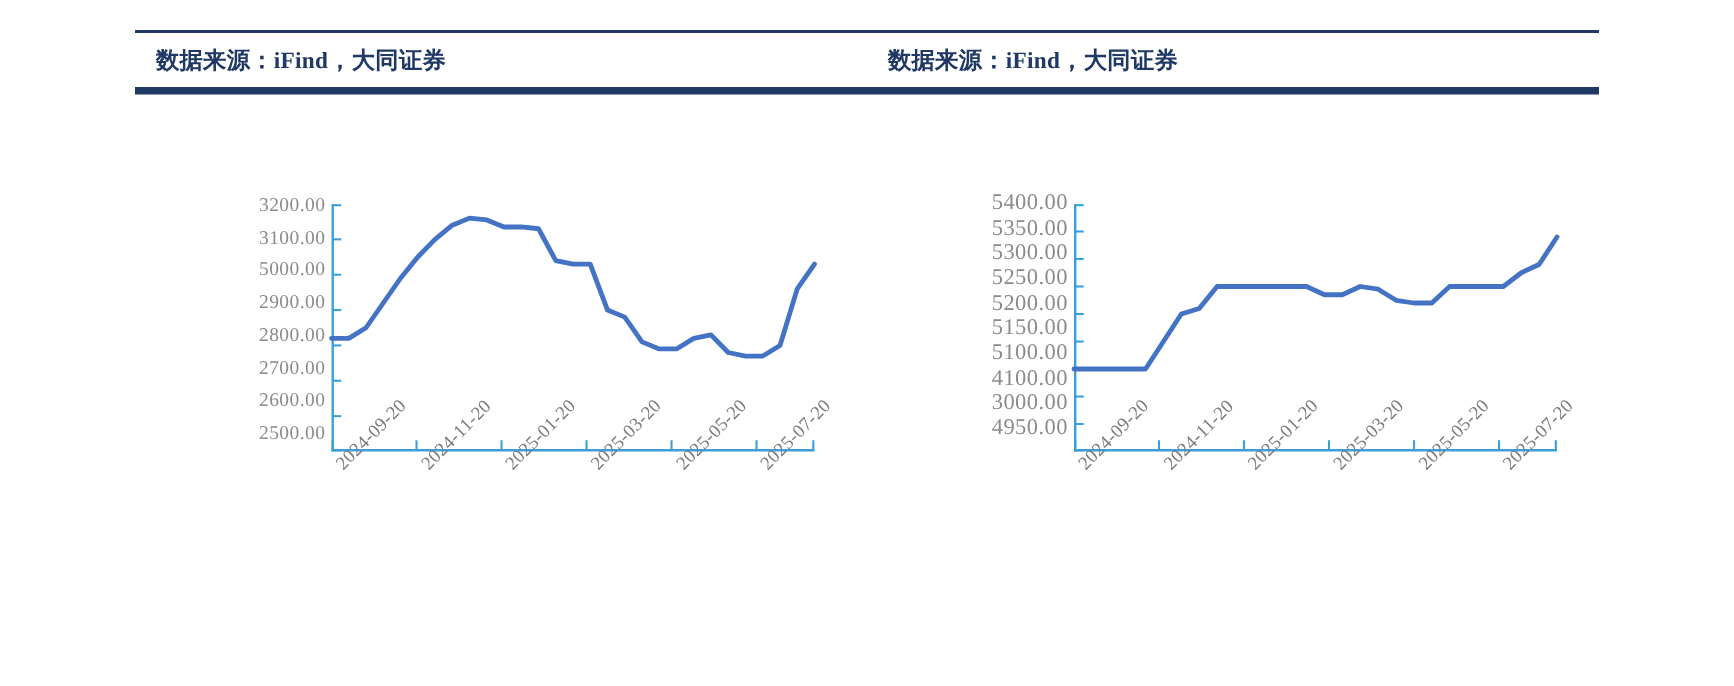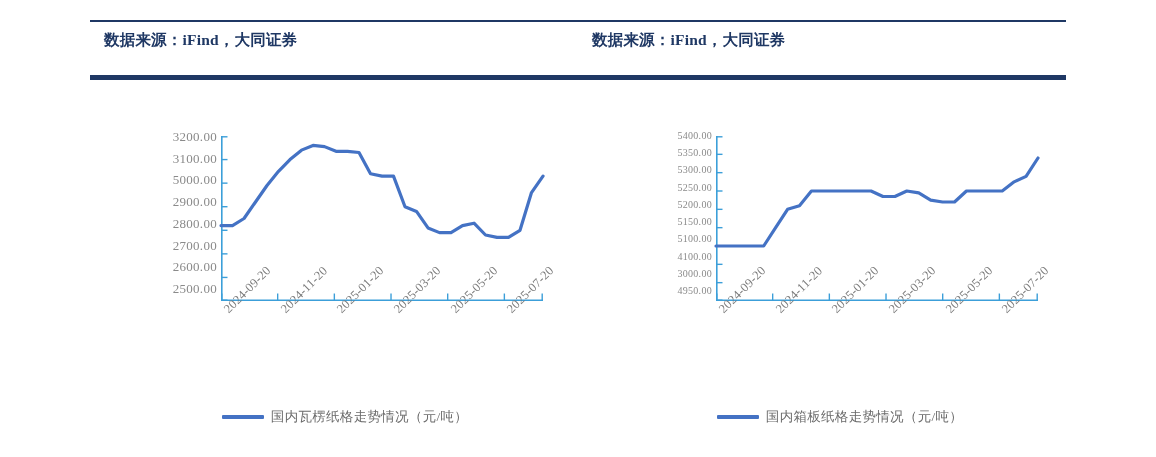--- a/index.html
+++ b/index.html
@@ -11,21 +11,21 @@
   .page{position:absolute;left:0;top:0;width:1156px;height:457px;}
 
   
   .hdr{position:absolute;left:90px;top:20px;width:976px;}
   .rule{width:100%;background:#1F3864;}
   .rule-top{height:2px;}
   .rule-mid{height:2px;}
   .rule-bot{height:2.5px;}
   .hdr-row{display:flex;width:100%;}
   .hdr-cell{width:488px;box-sizing:border-box;padding:6px 0 6px 14px;}
-  .hdr-cell.src{padding-top:8px;padding-bottom:24px;}
+  .hdr-cell.src{padding-top:8px;padding-bottom:7px;}
   .hdr-cell.cap{padding-top:7px;padding-bottom:8px;}
   .src-txt{
     font-size:15.5px;color:#1F3864;font-weight:bold;
     letter-spacing:0.2px;white-space:nowrap;
   }
   .cap-txt{
     font-size:16.5px;color:#1F3864;font-weight:bold;
     letter-spacing:0.2px;white-space:nowrap;
   }
 
@@ -40,21 +40,21 @@
     position:absolute;left:0;top:0;width:122px;height:165px;
     display:flex;flex-direction:column;justify-content:space-between;
     align-items:flex-end;
   }
   .ylabel{
     font-size:13px;color:#8a8a8a;line-height:1;
     font-family:"Liberation Serif","DejaVu Serif",serif;
     white-space:nowrap;letter-spacing:0.3px;
     transform:translateY(-50%);
   }
-  .ylabel.r{font-size:10px;}
+  .ylabel.r{font-size:15px;}
 
   .plot{position:absolute;left:126px;top:0;width:322px;height:165px;}
   .plot svg{display:block;width:100%;height:100%;overflow:visible;}
 
   
   .xlabels{position:absolute;left:126px;top:170px;width:330px;height:90px;}
   .xlab{
     position:absolute;top:0;
     font-size:12.5px;color:#7a7a7a;white-space:nowrap;
     transform-origin:left top;transform:rotate(-45deg);
@@ -126,24 +126,20 @@
       </div>
       <div class="xlabels" id="xl-0">
           <div class="xlab" style="left: 0px;">2024-09-20</div>
           <div class="xlab" style="left: 56.672px;">2024-11-20</div>
           <div class="xlab" style="left: 113.344px;">2025-01-20</div>
           <div class="xlab" style="left: 170.016px;">2025-03-20</div>
           <div class="xlab" style="left: 226.688px;">2025-05-20</div>
           <div class="xlab" style="left: 283.36px;">2025-07-20</div>
         </div>
     </div>
-    <div class="legend">
-      <span class="legend-line"></span>
-      <span class="legend-txt">国内瓦楞纸格走势情况（元/吨）</span>
-    </div>
   </div>
 
   <div class="panel panel-right">
     <div class="chart-area">
       <div class="ylabels" id="yl-1">
           <div class="ylabel r">5400.00</div>
           <div class="ylabel r">5350.00</div>
           <div class="ylabel r">5300.00</div>
           <div class="ylabel r">5250.00</div>
           <div class="ylabel r">5200.00</div>
@@ -179,19 +175,15 @@
       </div>
       <div class="xlabels" id="xl-1">
           <div class="xlab" style="left: 0px;">2024-09-20</div>
           <div class="xlab" style="left: 56.672px;">2024-11-20</div>
           <div class="xlab" style="left: 113.344px;">2025-01-20</div>
           <div class="xlab" style="left: 170.016px;">2025-03-20</div>
           <div class="xlab" style="left: 226.688px;">2025-05-20</div>
           <div class="xlab" style="left: 283.36px;">2025-07-20</div>
         </div>
     </div>
-    <div class="legend">
-      <span class="legend-line"></span>
-      <span class="legend-txt">国内箱板纸格走势情况（元/吨）</span>
-    </div>
   </div>
 
 </div>
 
 </body></html>

